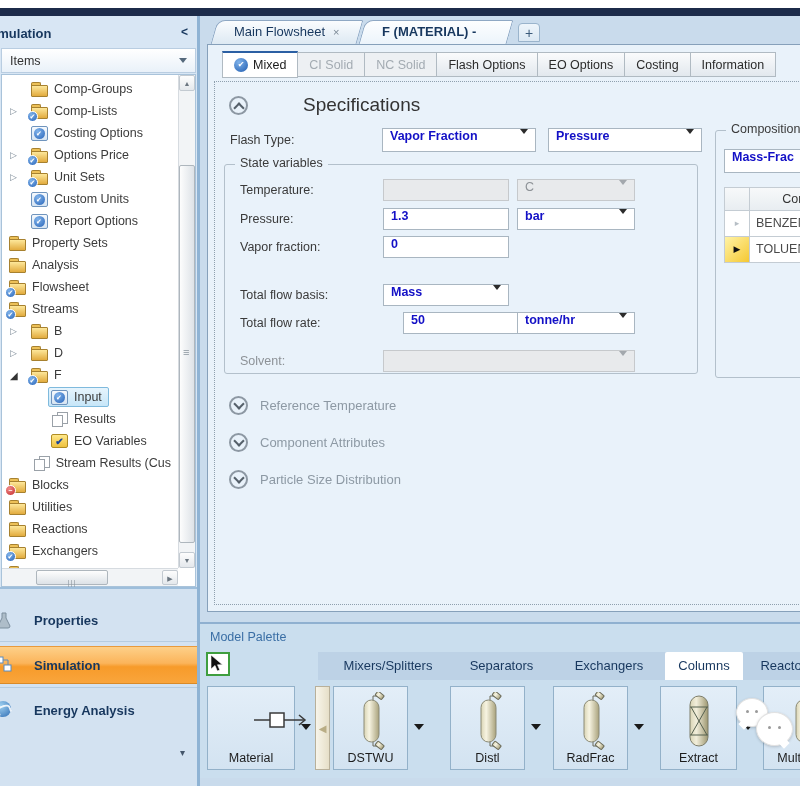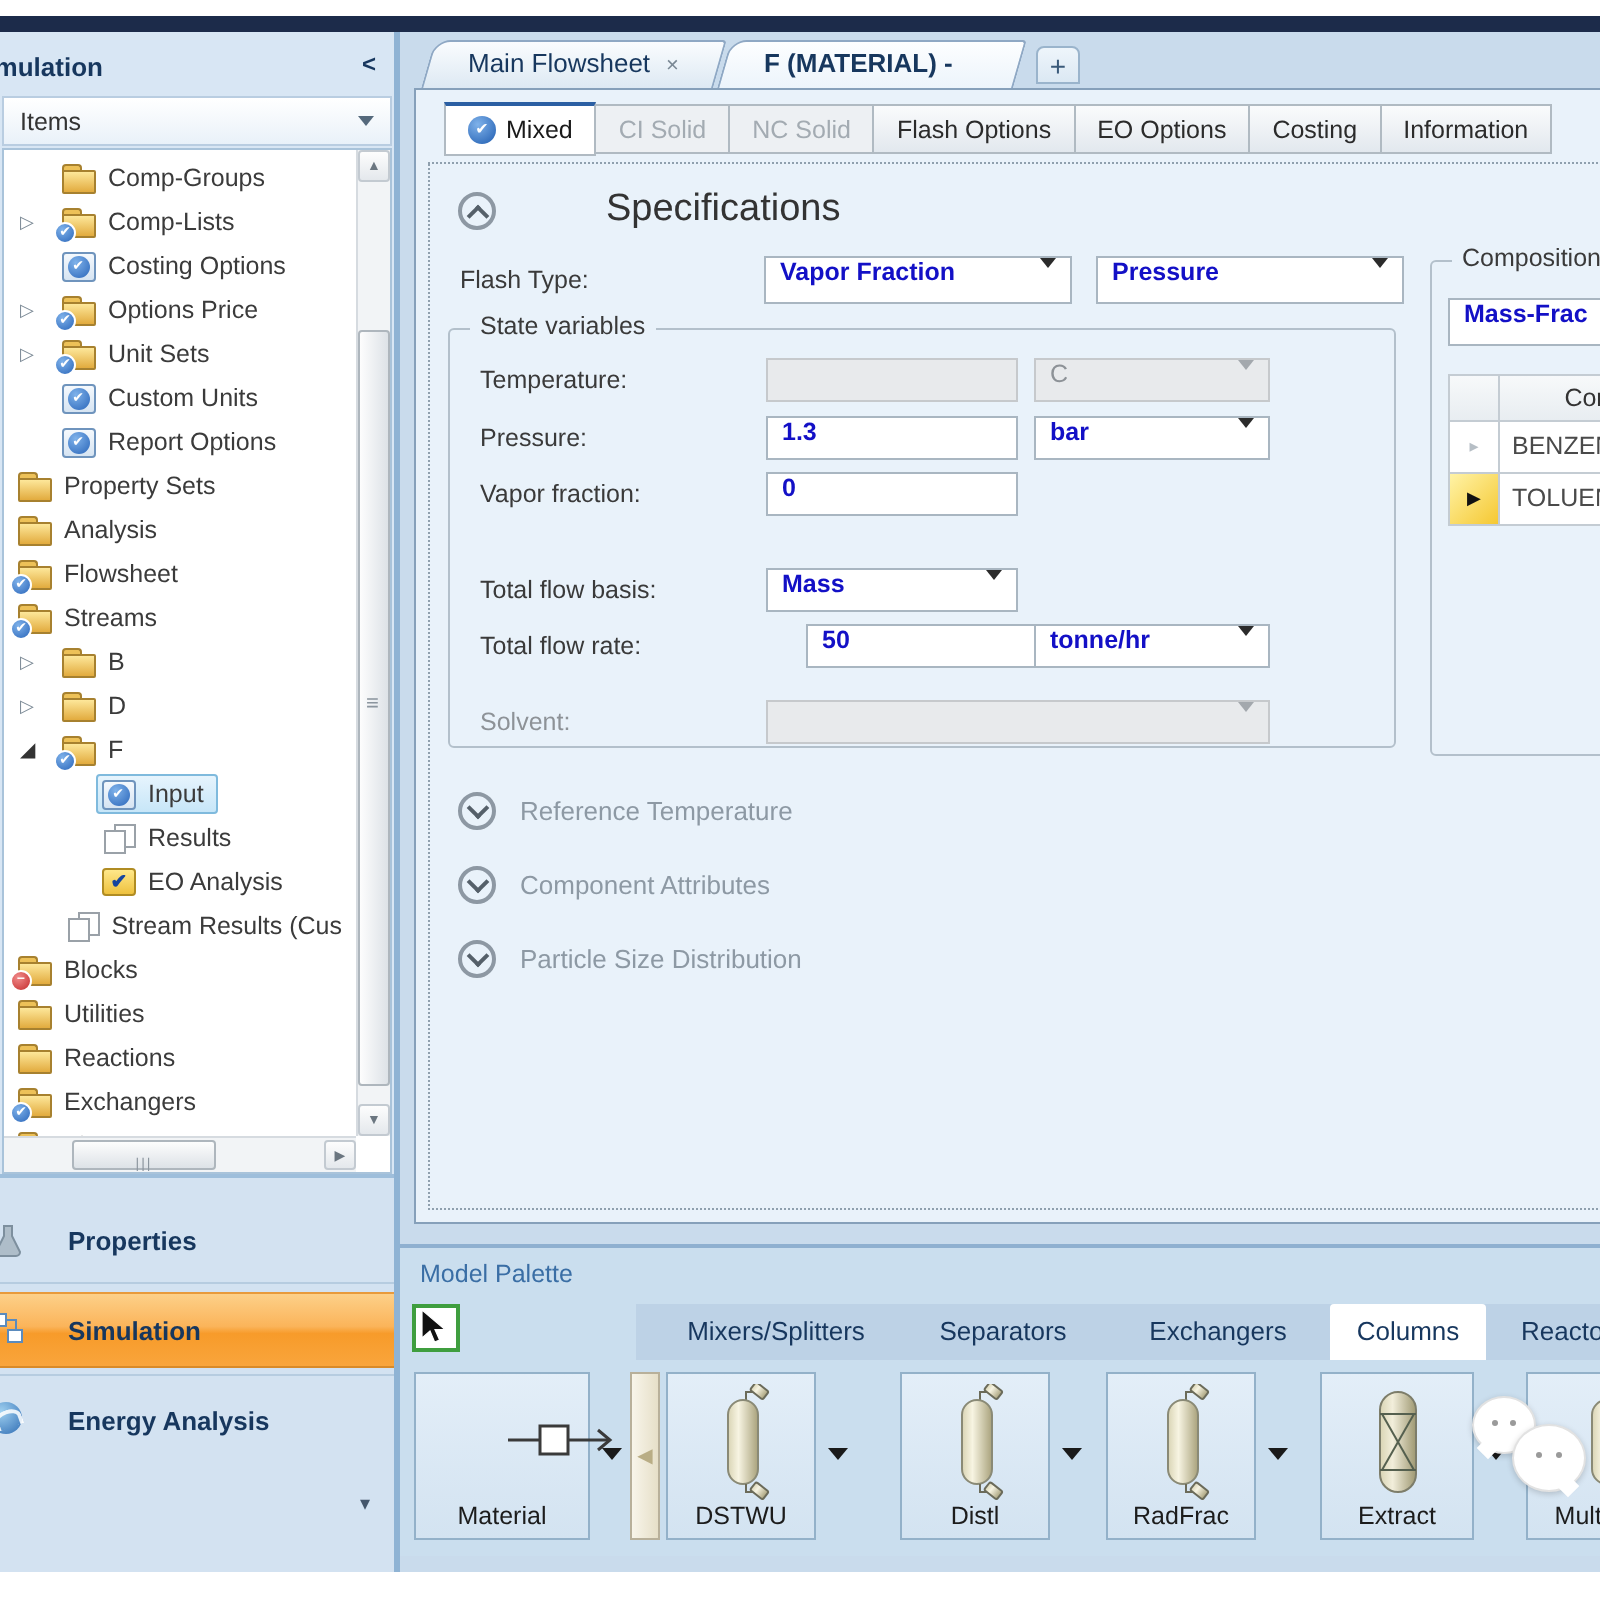--- a/index.html
+++ b/index.html
@@ -322,21 +322,21 @@
             <span class="tsp d2"></span>
             <span class="trc">
               <span class="ic ic-sheet"></span>
               <span class="tlabel">Results</span>
             </span>
           </div>
           <div class="trow">
             <span class="tsp d2"></span>
             <span class="trc">
               <span class="ic ic-eo-check">✔</span>
-              <span class="tlabel">EO Analysis</span>
+              <span class="tlabel">EO Variables</span>
             </span>
           </div>
           <div class="trow">
             <span class="tsp d2"></span>
             <span class="trc">
               <span class="ic ic-sheet"></span>
               <span class="tlabel">Stream Results (Cus</span>
             </span>
           </div>
           <div class="trow">

